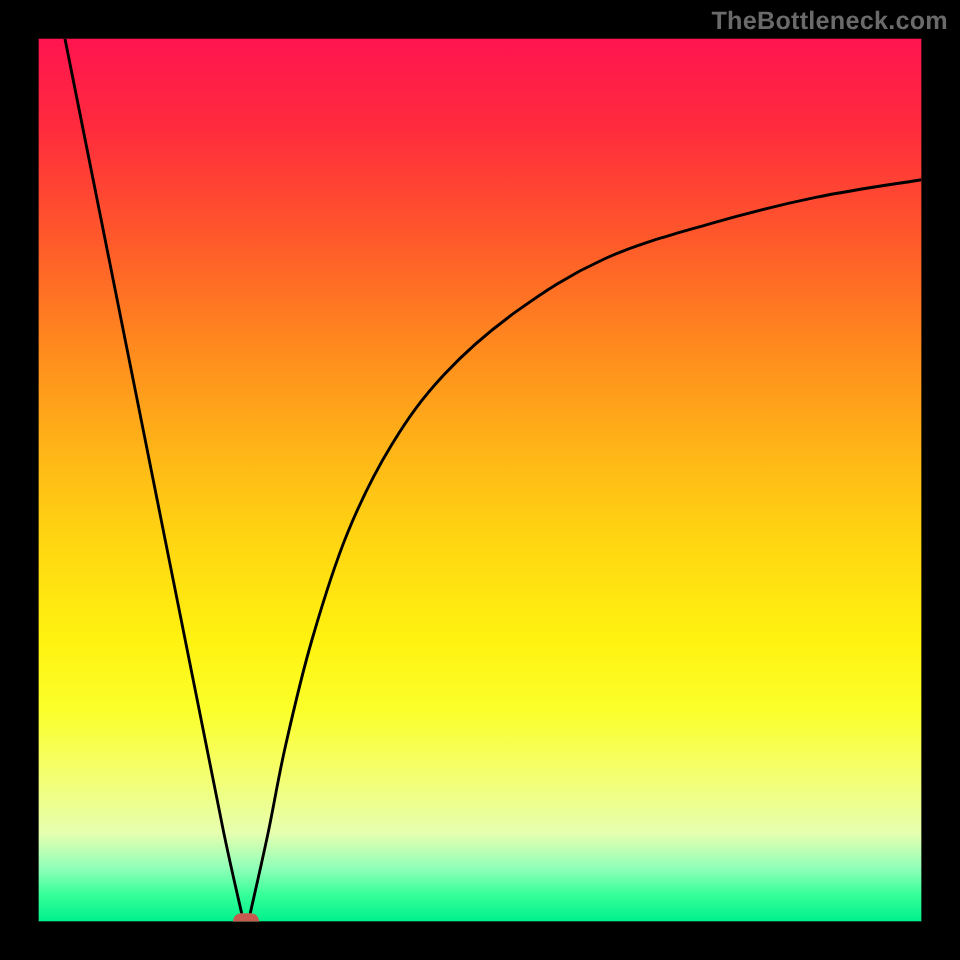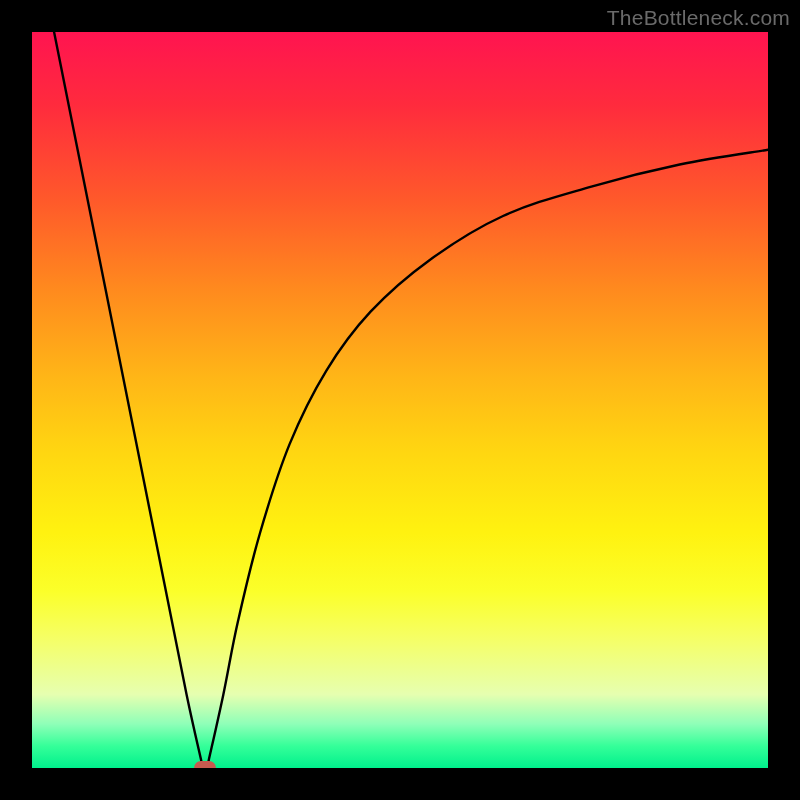--- a/index.html
+++ b/index.html
@@ -47,21 +47,21 @@
       #00f08c 100%
     );
   }
   .watermark {
     position: absolute;
     top: 6px;
     right: 10px;
     font-size: 21px;
     color: #6a6a6a;
     letter-spacing: 0.2px;
-    font-weight: 400;
+    font-weight: 700;
     user-select: none;
   }
   svg.curve {
     position: absolute;
     inset: 0;
   }
   .marker {
     position: absolute;
     width: 22px;
     height: 14px;

